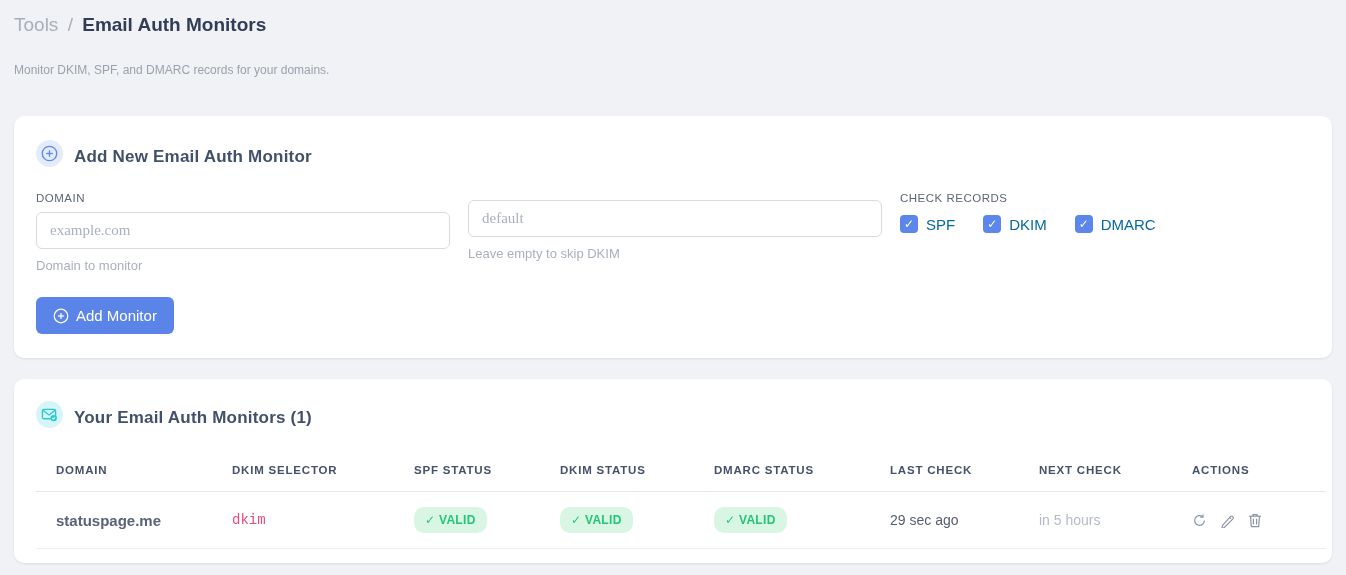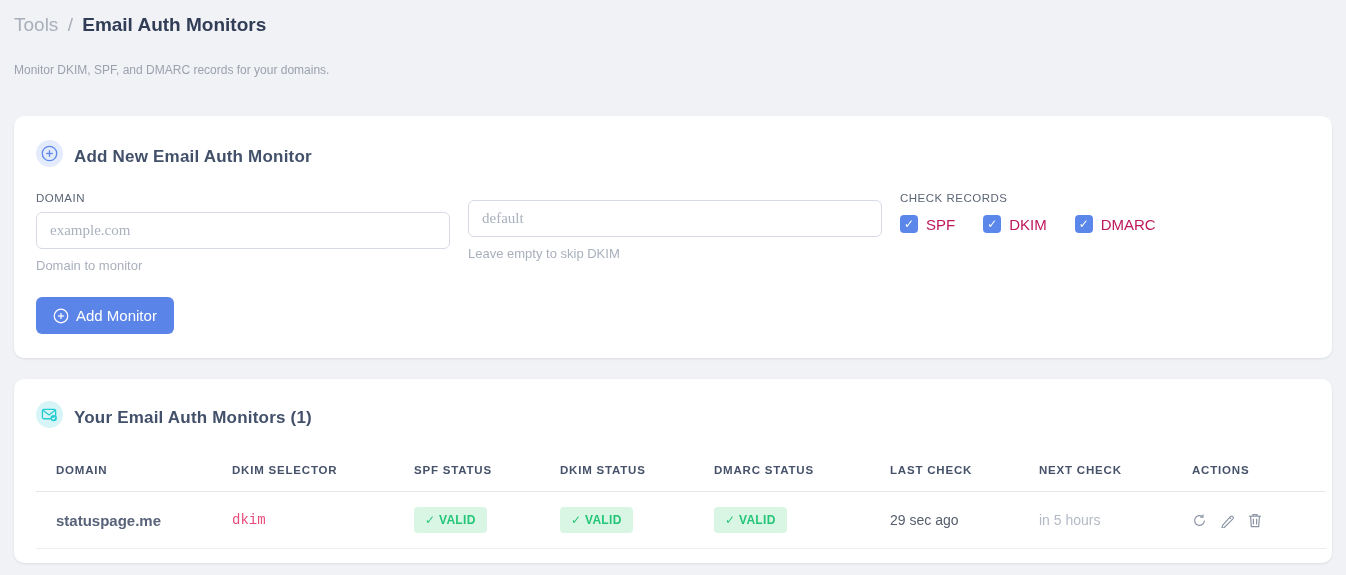--- a/index.html
+++ b/index.html
@@ -60,21 +60,21 @@
   .checkbox-row { display:flex; align-items:center; margin-top:11px; }
   .checkbox-item { display:flex; align-items:center; cursor:pointer; }
   .checkbox-item + .checkbox-item { margin-left:28px; }
   .checkbox-box {
     width:18px; height:18px; border-radius:4px; background:#5b86ea;
     display:flex; align-items:center; justify-content:center;
   }
   .checkbox-box::after {
     content:"\2713"; color:#ffffff; font-size:12px; font-weight:700; line-height:1;
   }
-  .checkbox-label { margin-left:8px; font-size:15px; color:#be185d; }
+  .checkbox-label { margin-left:8px; font-size:15px; color:#0369a1; }
 
   .btn-primary {
     margin-top:24px; display:inline-flex; align-items:center;
     background:#5b84e8; color:#ffffff; border:none; border-radius:6px;
     height:37px; padding:0 17px; font-size:15px; cursor:pointer;
     font-family:"Liberation Sans","DejaVu Sans",sans-serif;
   }
   .btn-primary .btn-label { margin-left:7px; }
 
   
@@ -86,21 +86,21 @@
   }
   .monitors-table td {
     padding:15px 0 15px 20px; border-bottom:1px solid #eceef2;
     vertical-align:middle; white-space:nowrap;
   }
   .cell-domain { font-size:15px; font-weight:700; color:#59637a; }
   .cell-selector { font-family:"Liberation Mono","DejaVu Sans Mono",monospace; font-size:14px; color:#e74c7b; }
   .status-badge {
     display:inline-block; background:#d9f6e4; color:#24c578;
     font-size:12px; font-weight:600; letter-spacing:.3px;
-    padding:6px 11px; border-radius:4px;
+    padding:6px 11px; border-radius:10px;
   }
   .cell-last { font-size:14px; color:#555e6d; }
   .cell-next { font-size:14px; color:#b4bac5; }
   .actions-group { display:flex; align-items:center; }
   .action-btn {
     background:none; border:none; padding:0; cursor:pointer;
     color:#8b95a5; display:flex; align-items:center; justify-content:center;
   }
   .action-btn + .action-btn { margin-left:13px; }
   svg { display:block; }

